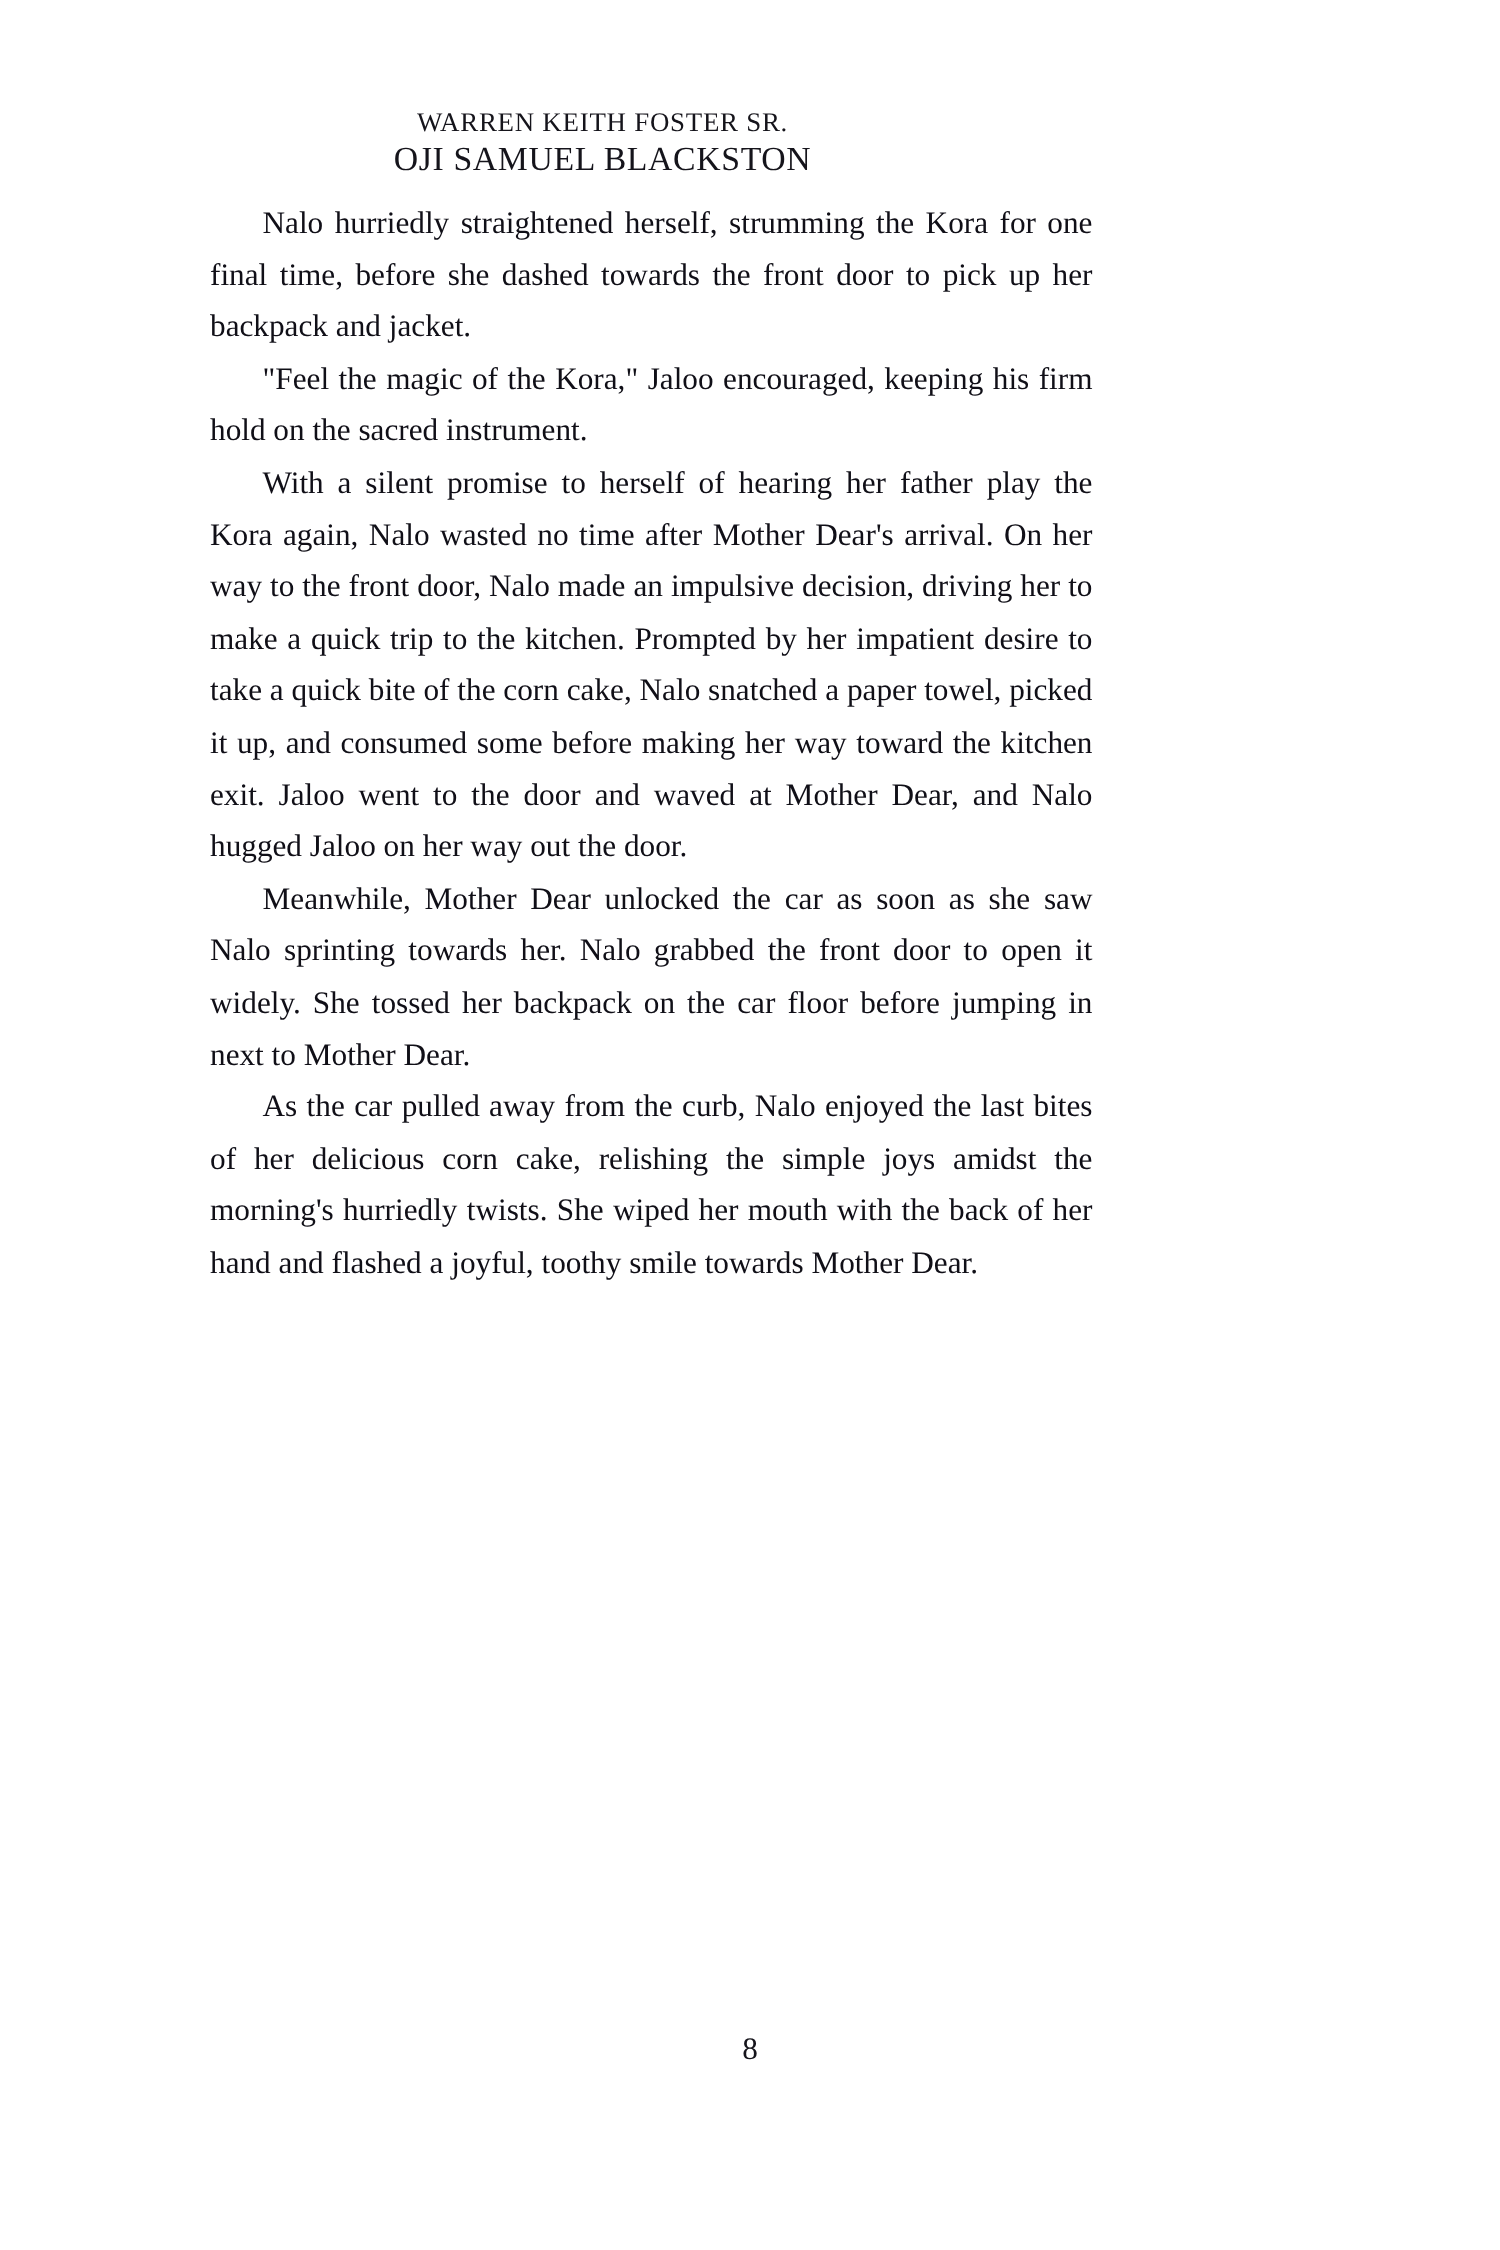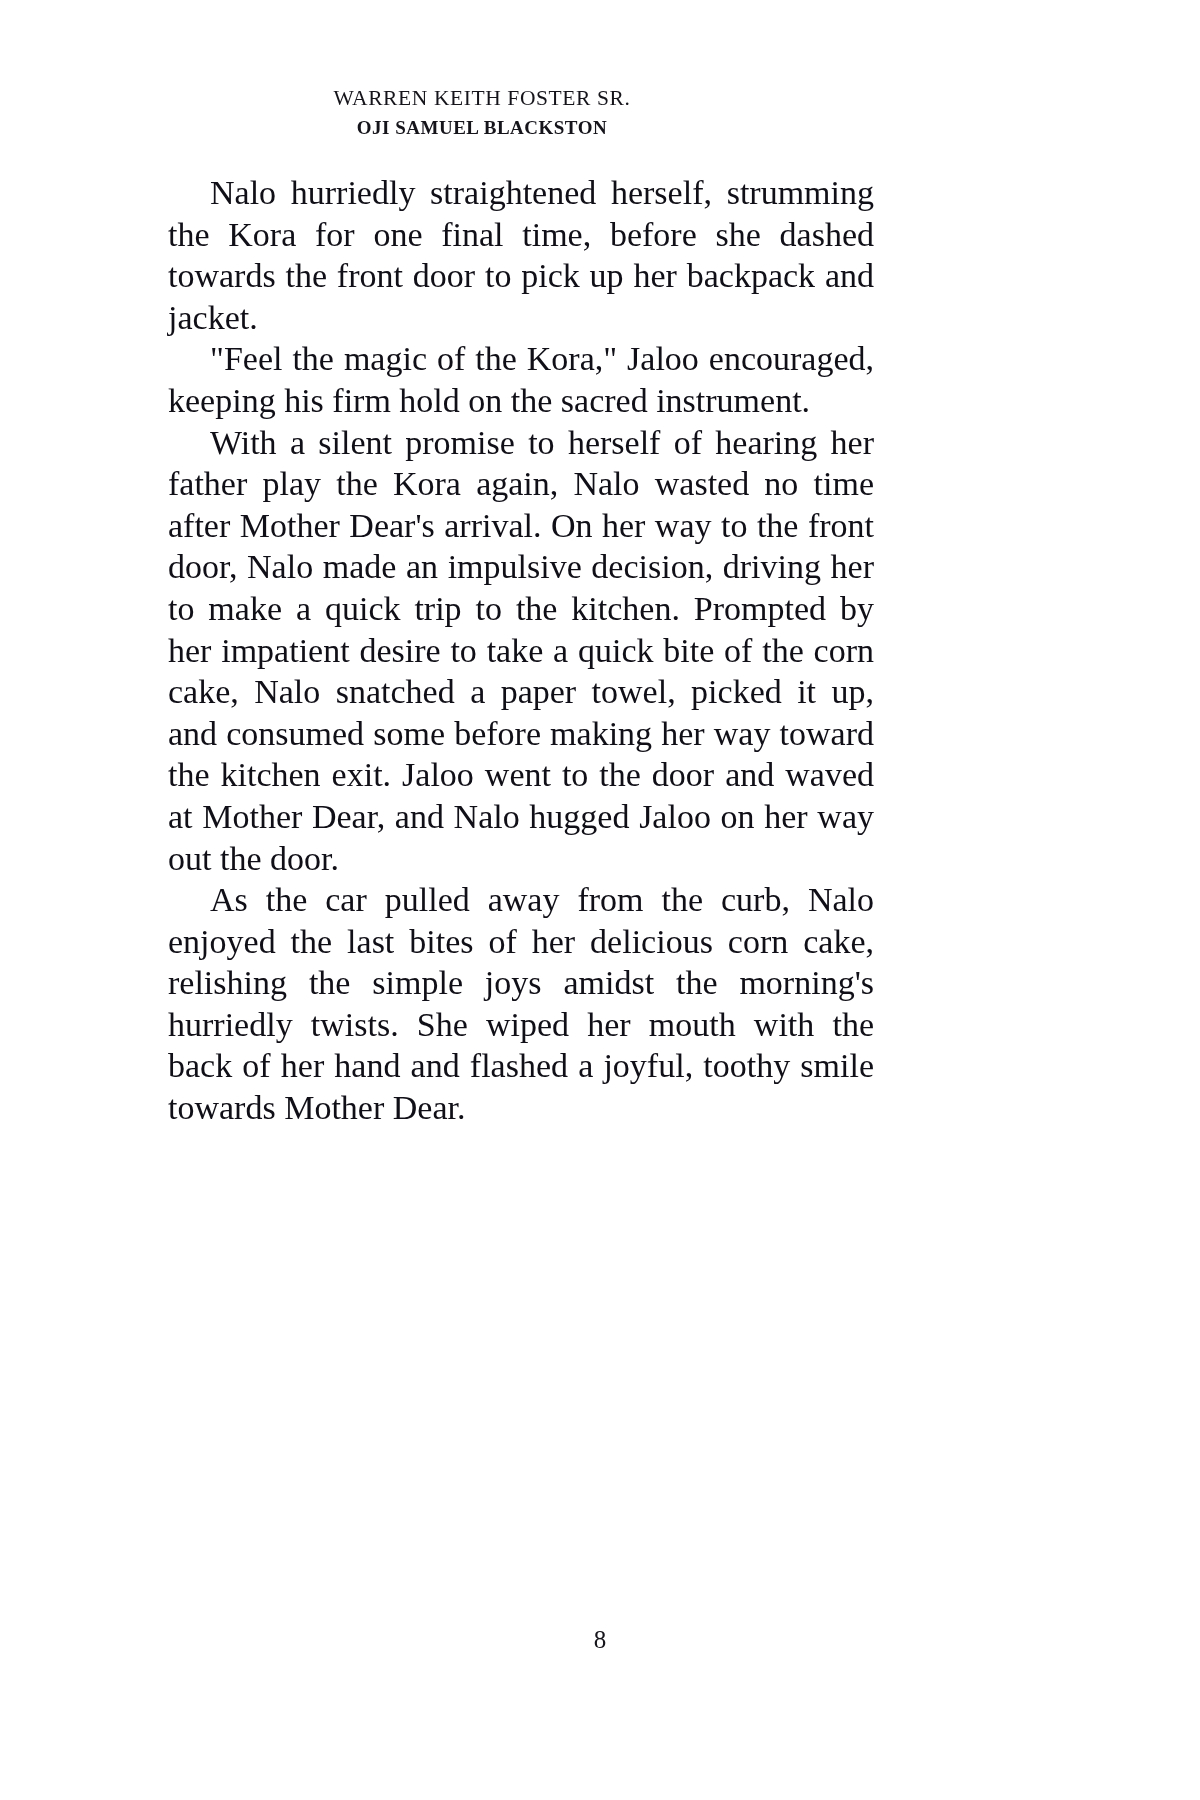--- a/index.html
+++ b/index.html
@@ -37,32 +37,31 @@
     font-size: 21.5px;
     letter-spacing: 0.6px;
     line-height: 29px;
     color: #15141b;
   }
   .running-head .rh-line {
     display: block;
     white-space: pre;
   }
   .running-head .rh-line.second {
-    font-size: 19px;
+    font-size: 27px;
     letter-spacing: 0.5px;
-    font-weight: bold;
   }
 
   
   .textblock {
     position: absolute;
-    top: 172px;
+    top: 158px;
     left: 168px;
     width: 706px;
-    font-size: 34px;
+    font-size: 25px;
     line-height: 41.6px;
     text-align: justify;
     text-justify: inter-word;
     color: #100f17;
     hyphens: none;
   }
 
   .textblock p {
     margin: 0 0 0 0;
     text-indent: 42px;
@@ -94,18 +93,19 @@
 
   <div class="running-head">
     <span class="rh-line first">WARREN KEITH FOSTER SR.</span>
     <span class="rh-line second">OJI SAMUEL BLACKSTON</span>
   </div>
 
   <div class="textblock">
     <p>Nalo hurriedly straightened herself, strumming the Kora for one final time, before she dashed towards the front door to pick up her backpack and jacket.</p>
     <p>"Feel the magic of the Kora," Jaloo encouraged, keeping his firm hold on the sacred instrument.</p>
     <p>With a silent promise to herself of hearing her father play the Kora again, Nalo wasted no time after Mother Dear's arrival. On her way to the front door, Nalo made an impulsive decision, driving her to make a quick trip to the kitchen. Prompted by her impatient desire to take a quick bite of the corn cake, Nalo snatched a paper towel, picked it up, and consumed some before making her way toward the kitchen exit. Jaloo went to the door and waved at Mother Dear, and Nalo hugged Jaloo on her way out the door.</p>
+    <p>Meanwhile, Mother Dear unlocked the car as soon as she saw Nalo sprinting towards her. Nalo grabbed the front door to open it widely. She tossed her backpack on the car floor before jumping in next to Mother Dear.</p>
     <p>As the car pulled away from the curb, Nalo enjoyed the last bites of her delicious corn cake, relishing the simple joys amidst the morning's hurriedly twists. She wiped her mouth with the back of her hand and flashed a joyful, toothy smile towards Mother Dear.</p>
   </div>
 
   <div class="folio">8</div>
 
 </div>
 
 </body></html>

